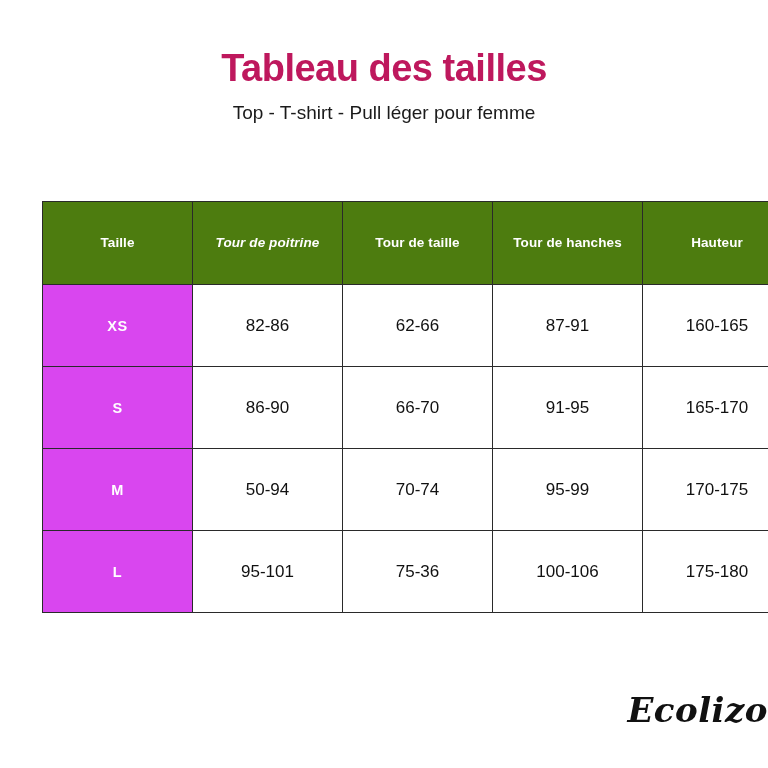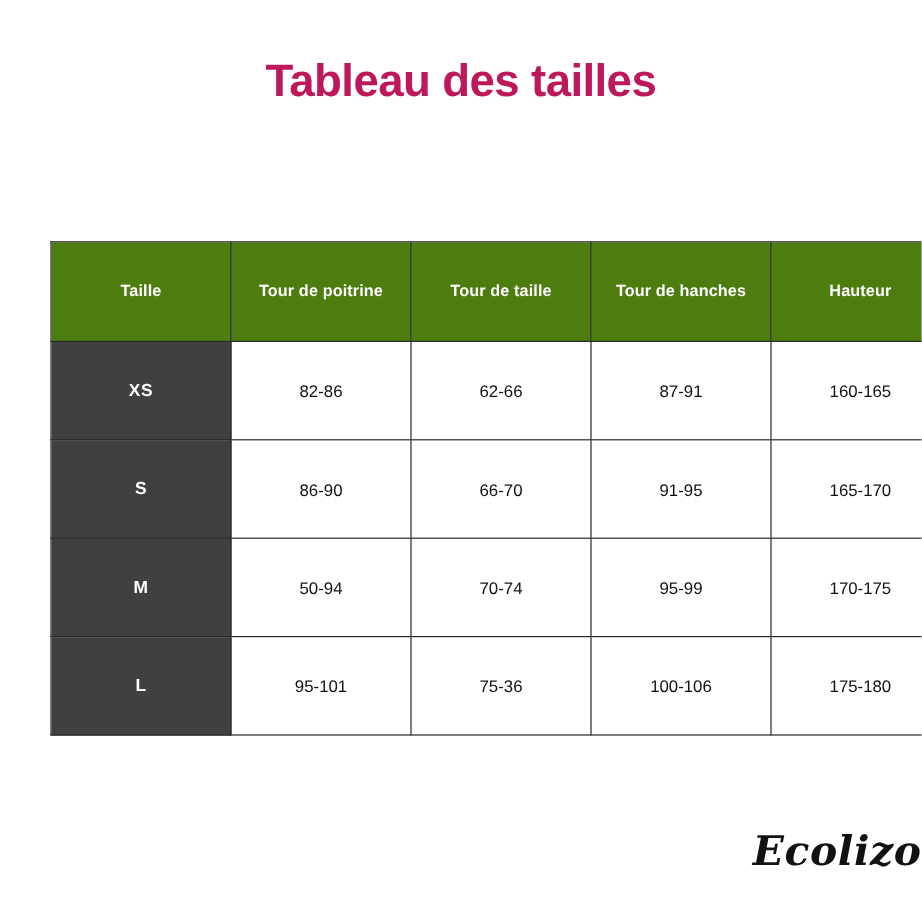--- a/index.html
+++ b/index.html
@@ -71,35 +71,35 @@
     font-weight: bold;
     height: 74px;
     line-height: 1.25;
     padding: 4px 6px;
     letter-spacing: 0.1px;
   }
 
   thead th.col-size {
     width: 137px;
   }
-  thead th.col-chest { width: 137px; }
+  thead th.col-chest { width: 137px; font-style: italic; }
   thead th.col-waist { width: 137px; }
   thead th.col-hips  { width: 137px; }
   thead th.col-height{ width: 136px; }
 
   tbody td {
     height: 73px;
-    font-size: 14px;
+    font-size: 17px;
     color: #111111;
     background: #ffffff;
     padding: 4px 6px;
   }
 
   tbody td.size-cell {
-    background: #404040;
+    background: #d946ef;
     color: #ffffff;
     font-weight: bold;
     font-size: 14.5px;
     letter-spacing: 0.5px;
   }
 
   .brand {
     position: absolute;
     left: 0;
     right: 0;
@@ -113,20 +113,21 @@
     letter-spacing: 0.5px;
   }
 </style>
 </head>
 <body>
 
 <div class="page">
 
   <div class="header">
     <h1 class="title">Tableau des tailles</h1>
+    <p class="subtitle">Top - T-shirt - Pull léger pour femme</p>
   </div>
 
   <div class="table-wrap">
     <table class="size-table">
       <thead>
         <tr>
           <th class="col-size">Taille</th>
           <th class="col-chest">Tour de poitrine</th>
           <th class="col-waist">Tour de taille</th>
           <th class="col-hips">Tour de hanches</th>

